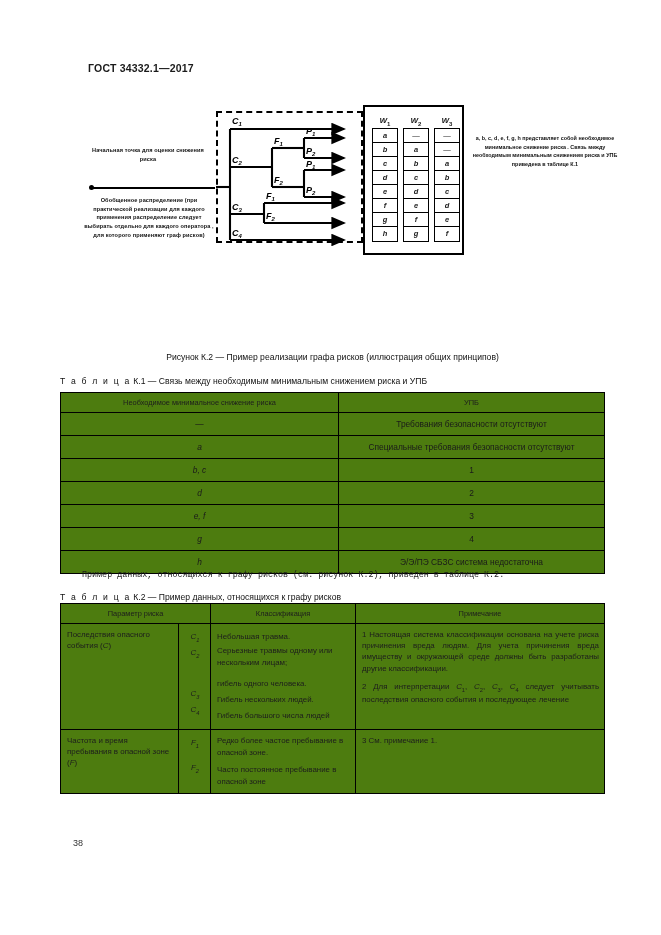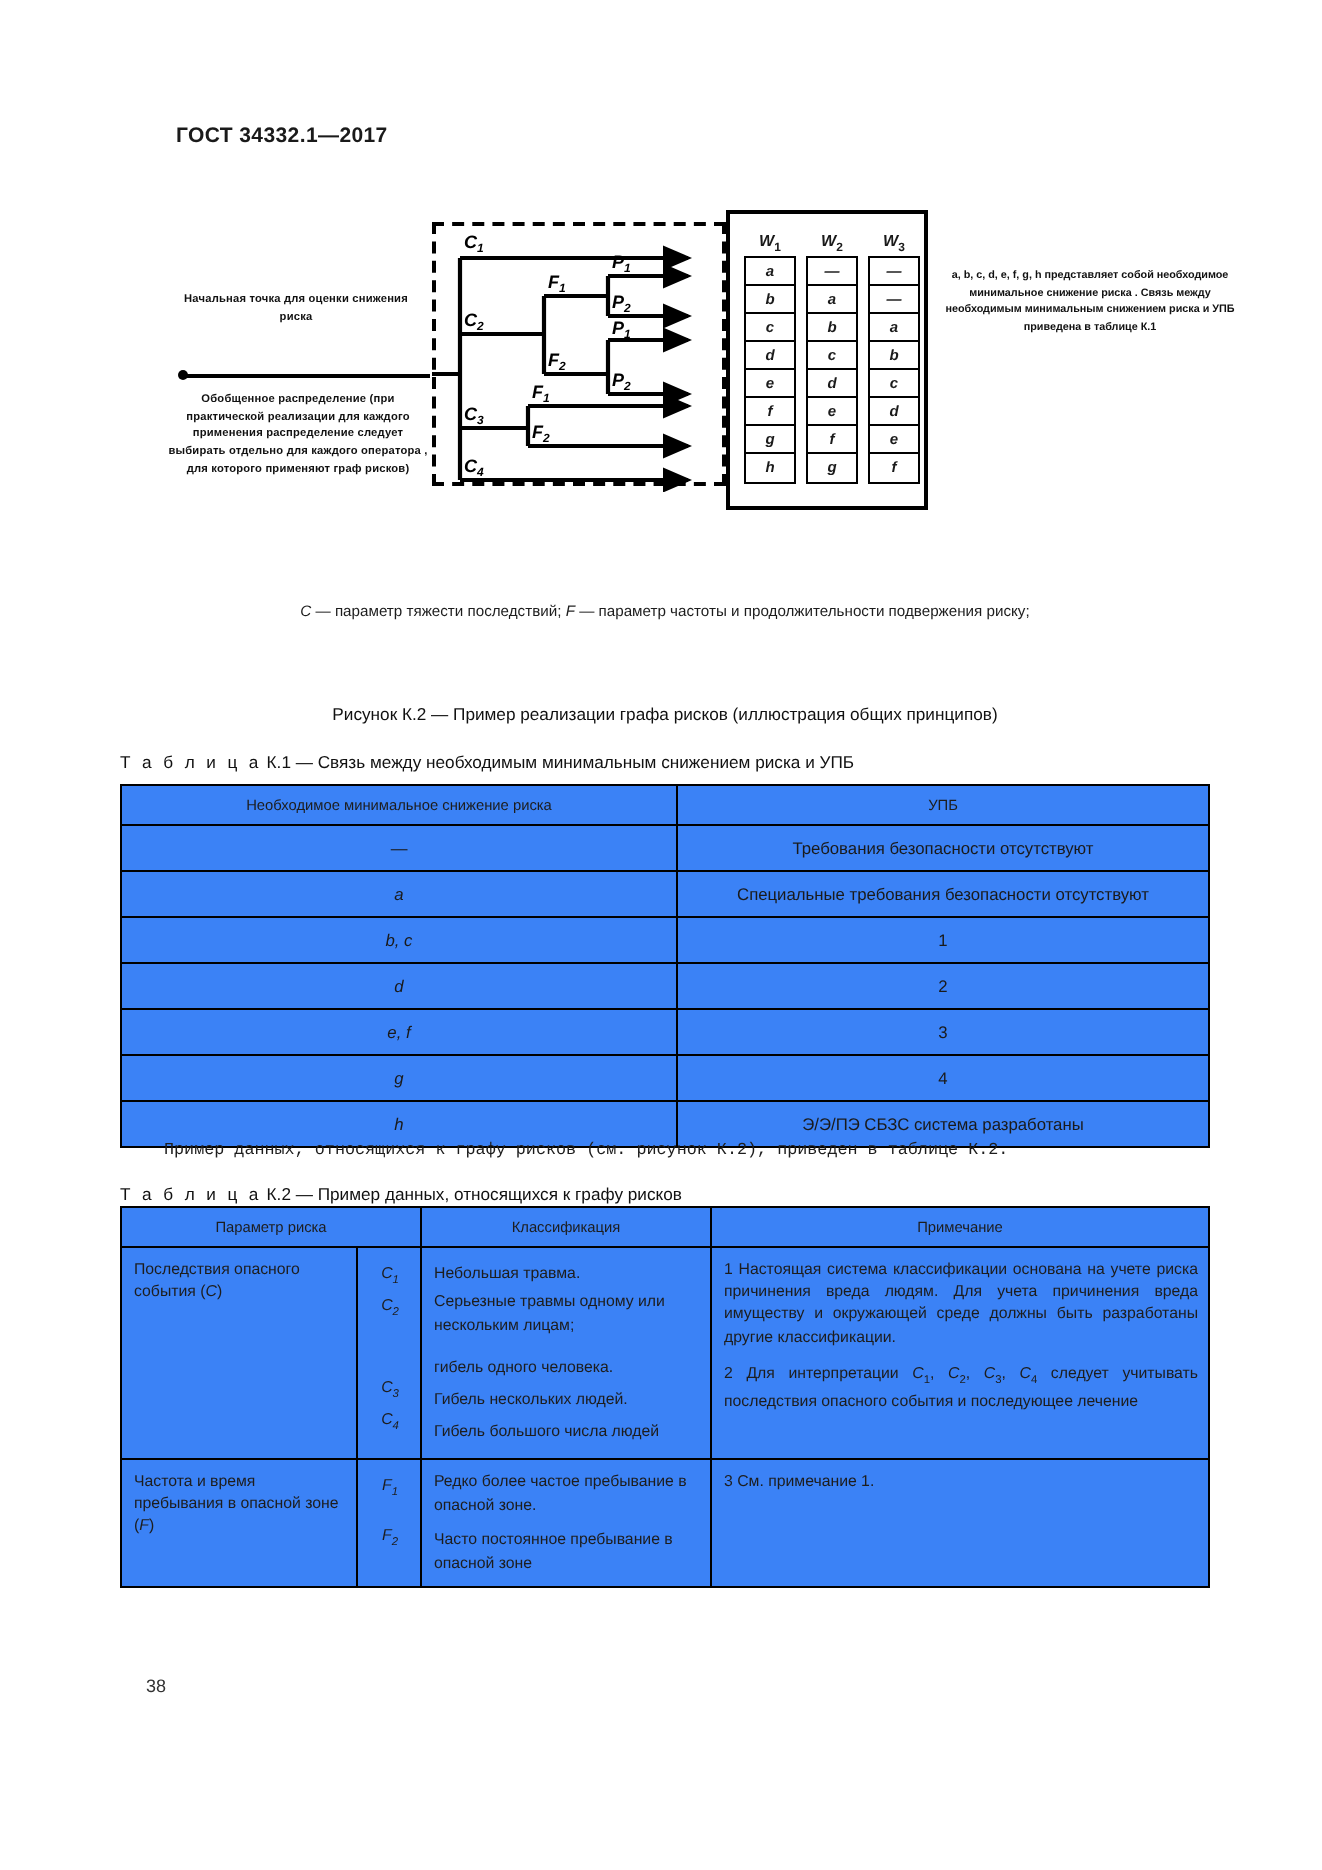--- a/index.html
+++ b/index.html
@@ -90,21 +90,21 @@
     text-align: center; font-size: 8.6px; color: #111;
   }
 
   
   .tbl-title {
     position: absolute; font-size: 8.6px; color: #111; white-space: nowrap;
   }
   .tbl-title .sp { letter-spacing: 1.7px; }
 
   table.doc {
-    position: absolute; border-collapse: collapse; background: #3b82f6;
+    position: absolute; border-collapse: collapse; background: #4d7c0f;
   }
   table.doc th, table.doc td {
     border: 1px solid #000; padding: 0; vertical-align: top;
   }
   table.doc th {
     font-weight: normal; font-size: 7.4px; text-align: center;
     padding: 5px 4px; color: #1d1d1d;
   }
 
   
@@ -249,23 +249,20 @@
             <div class="w-cell">f</div>
           </div>
         </div>
       </div>
     </div>
 
     <div class="note-right">a, b, c, d, e, f, g, h представляет собой необходимое минимальное снижение риска . Связь между необходимым минимальным снижением риска и УПБ приведена в таблице К.1</div>
   </div>
 
   <div class="fig-legend">
-    <div>
-      <i>C</i><span> — параметр тяжести последствий; </span><i>F</i><span> — параметр частоты и продолжительности подвержения риску;</span>
-    </div>
   </div>
 
   <div class="fig-caption">Рисунок К.2 — Пример реализации графа рисков (иллюстрация общих принципов)</div>
 
   <div class="tbl-title" style="left:60px; top:376px;">
     <span class="sp">Т а б л и ц а</span>
     <span>К.1 — Связь между необходимым минимальным снижением риска и УПБ</span>
   </div>
 
   <table class="doc" id="tblK1">
@@ -295,21 +292,21 @@
       <tr>
         <td class="ital">e, f</td>
         <td>3</td>
       </tr>
       <tr>
         <td class="ital">g</td>
         <td>4</td>
       </tr>
       <tr>
         <td class="ital">h</td>
-        <td>Э/Э/ПЭ СБЗС система разработаны</td>
+        <td>Э/Э/ПЭ СБЗС система недостаточна</td>
       </tr>
     </tbody>
   </table>
 
   <div class="para">Пример данных, относящихся к графу рисков (см. рисунок К.2), приведен в таблице К.2.</div>
 
   <div class="tbl-title" style="left:60px; top:592px;">
     <span class="sp">Т а б л и ц а</span>
     <span>К.2 — Пример данных, относящихся к графу рисков</span>
   </div>

